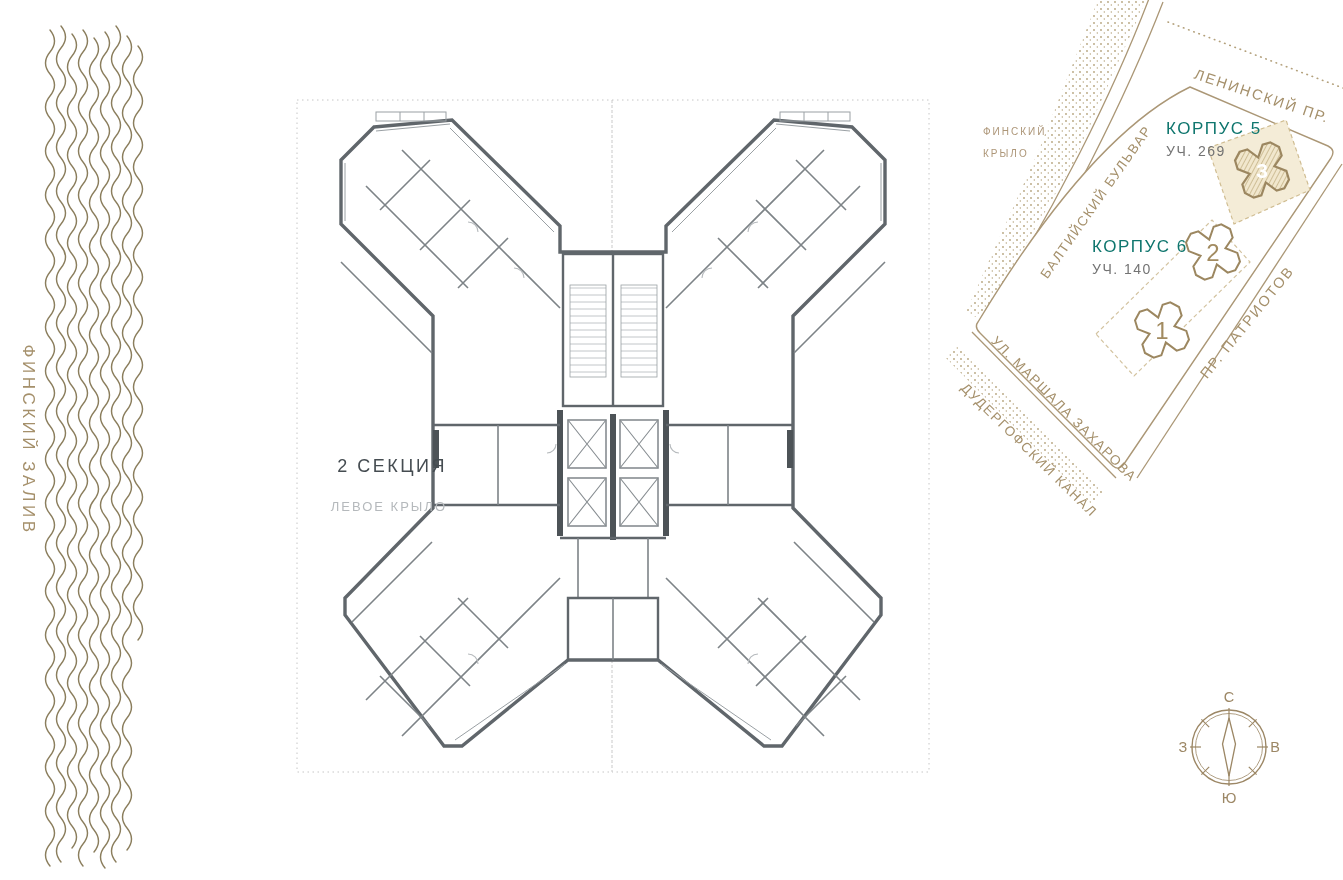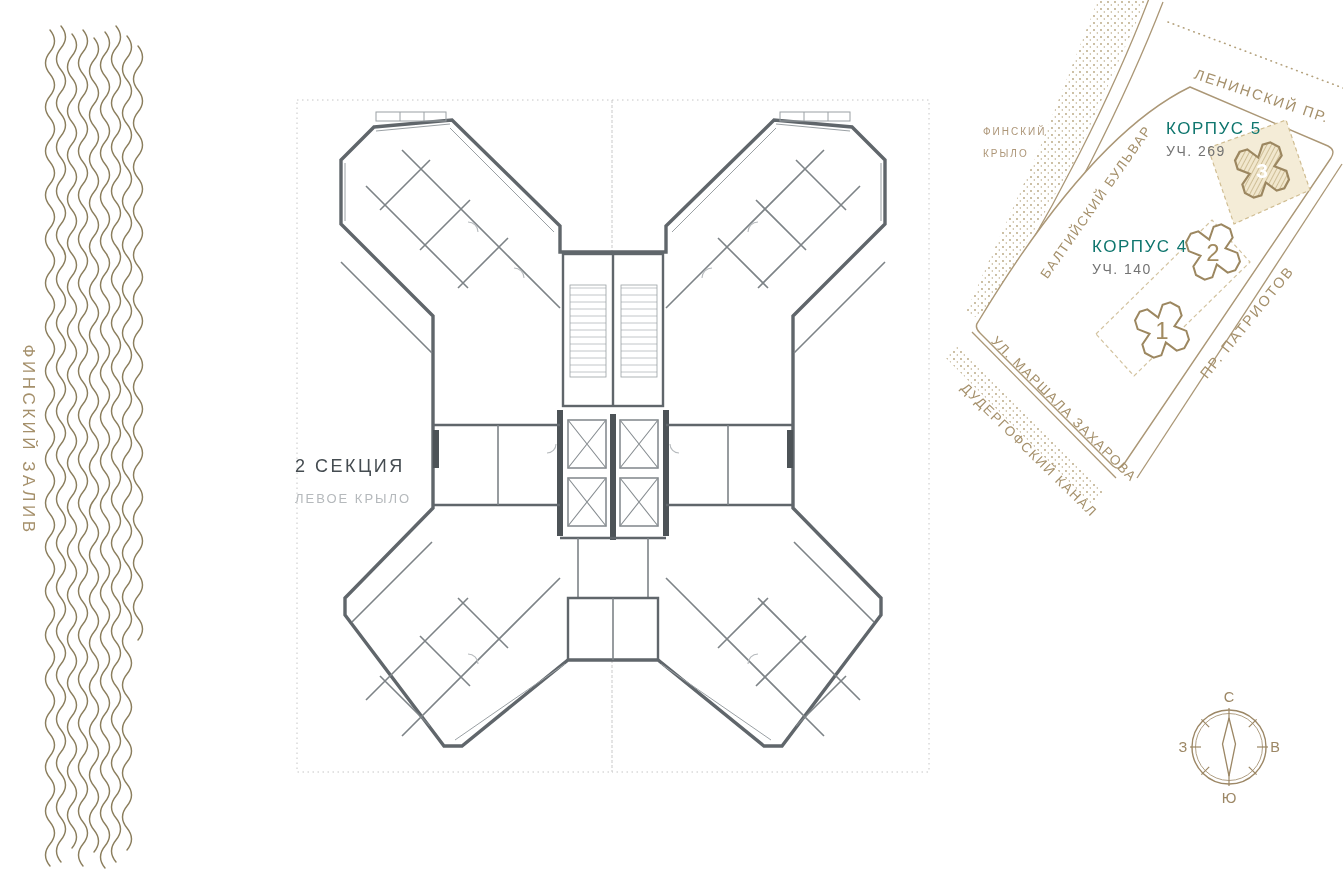--- a/index.html
+++ b/index.html
@@ -12,23 +12,23 @@
 
   
   .gulf-label{
     position:absolute;left:28px;top:440px;
     transform:translate(-50%,-50%) rotate(90deg);
     font-size:17px;letter-spacing:3.5px;font-weight:500;color:#a5906b;white-space:nowrap;
   }
   #waves path{fill:none;stroke:#8b7e5d;stroke-width:1.4;stroke-linecap:round;}
 
   
-  .sec-block{position:absolute;width:152px;text-align:left;}
+  .sec-block{position:absolute;width:152px;text-align:right;}
   .sec-title{font-size:18px;letter-spacing:2.5px;color:#454c51;font-weight:500;}
-  .sec-sub{font-size:13px;letter-spacing:2px;color:#b5b9bc;font-weight:500;margin-top:14px;}
+  .sec-sub{font-size:13px;letter-spacing:2px;color:#b5b9bc;font-weight:500;margin-top:22px;}
   .dotted{fill:none;stroke:#c6c6c6;stroke-width:1;stroke-dasharray:1.5 3.5;}
   .wall{fill:#ffffff;stroke:#60666b;stroke-width:3.4;stroke-linejoin:miter;}
   .w2{fill:none;stroke:#60666b;stroke-width:2.4;}
   .w1{fill:none;stroke:#7d8387;stroke-width:1.6;}
   .thin{fill:none;stroke:#9aa0a4;stroke-width:1;}
   .arc{fill:none;stroke:#b6babd;stroke-width:1.1;}
   .chunk{fill:none;stroke:#4d5357;stroke-width:6;}
   .lift{fill:none;stroke:#878d91;stroke-width:1.6;}
   .liftx{fill:none;stroke:#878d91;stroke-width:1.1;}
 
@@ -218,21 +218,21 @@
   <div class="lbl map-caption" style="left:983px;top:121px">
     <div>ФИНСКИЙ</div>
     <div>КРЫЛО</div>
   </div>
 
   <div class="lbl" style="left:1166px;top:119px">
     <div class="korpus">КОРПУС 5</div>
     <div class="plot">УЧ. 269</div>
   </div>
   <div class="lbl" style="left:1092px;top:237px">
-    <div class="korpus">КОРПУС 4</div>
+    <div class="korpus">КОРПУС 6</div>
     <div class="plot">УЧ. 140</div>
   </div>
 
   <div class="lbl street" style="left:1262px;top:96px;transform:translate(-50%,-50%) rotate(18.5deg);font-size:14.5px;letter-spacing:2px">ЛЕНИНСКИЙ ПР.</div>
   <div class="lbl street" style="left:1096px;top:202px;transform:translate(-50%,-50%) rotate(-55deg);font-size:13.5px;letter-spacing:1.5px">БАЛТИЙСКИЙ БУЛЬВАР</div>
   <div class="lbl street" style="left:1247px;top:322px;transform:translate(-50%,-50%) rotate(-51deg);font-size:14.5px;letter-spacing:2px">ПР. ПАТРИОТОВ</div>
   <div class="lbl street" style="left:1064px;top:409px;transform:translate(-50%,-50%) rotate(45deg);font-size:13.5px;letter-spacing:1.5px">УЛ. МАРШАЛА ЗАХАРОВА</div>
   <div class="lbl street" style="left:1029px;top:450px;transform:translate(-50%,-50%) rotate(44.5deg);font-size:13.5px;letter-spacing:1.5px">ДУДЕРГОФСКИЙ КАНАЛ</div>
 
   <svg class="compass" style="left:1174px;top:688px;width:110px;height:120px" viewBox="0 0 110 120">

